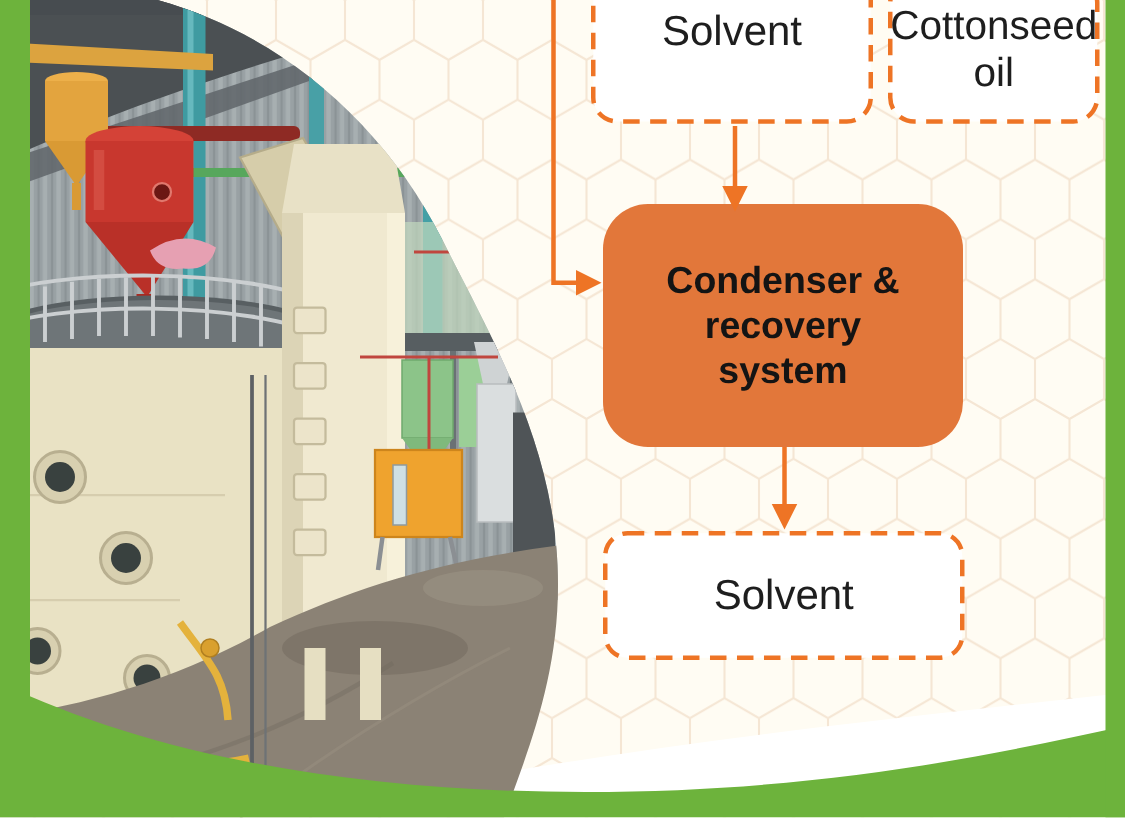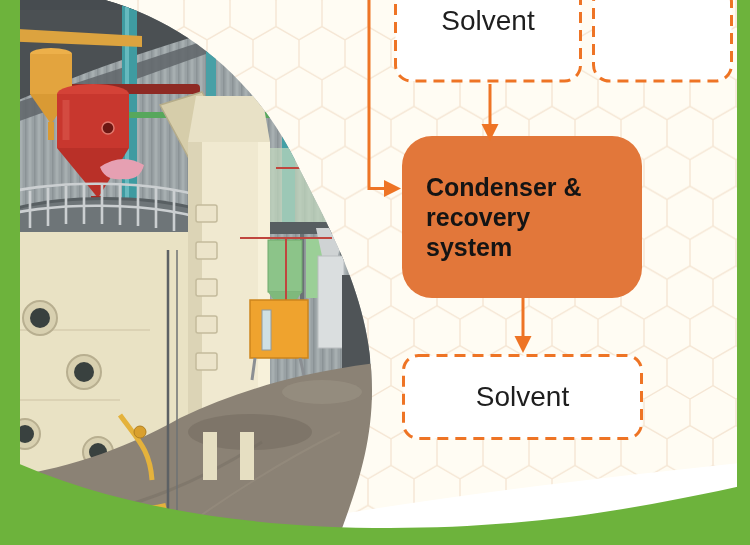--- a/index.html
+++ b/index.html
@@ -1,21 +1,21 @@
 <!DOCTYPE html>
 <html><head>
 <meta charset="utf-8">
 <style>
   html,body{margin:0;padding:0;background:#ffffff;}
   #stage{position:relative;width:750px;height:545px;overflow:hidden;
          font-family:"Liberation Sans","DejaVu Sans",sans-serif;}
   #stage svg{position:absolute;left:0;top:0;display:block;}
   .layer{position:absolute;left:0;top:0;width:750px;height:545px;pointer-events:none;}
   .flow-text{position:absolute;display:flex;align-items:center;justify-content:center;
-             color:#1e1e1e;}
+             text-align:center;color:#1e1e1e;}
   .t-solvent-top{left:393px;top:0px;width:190px;height:42px;font-size:28px;}
   .t-cottonseed{left:592px;top:2px;width:141px;font-size:27px;line-height:31px;display:block;text-align:center;}
   .t-condenser{left:402px;top:136px;width:240px;height:162px;font-size:25px;
                font-weight:700;line-height:30px;color:#141414;padding:0 24px;box-sizing:border-box;}
   .t-solvent-bottom{left:402px;top:354px;width:241px;height:86px;font-size:28px;}
 </style>
 </head>
 <body>
 
 <div id="stage">
@@ -163,20 +163,21 @@
   </svg>
 
   <svg class="layer" width="750" height="545" viewBox="0 0 750 545">
     <rect x="395.5" y="-42" width="185" height="123" rx="16" fill="#ffffff" stroke="#ee7425" stroke-width="3" stroke-dasharray="11 7"></rect>
     <rect x="593.5" y="-14" width="138" height="95" rx="16" fill="#ffffff" stroke="#ee7425" stroke-width="3" stroke-dasharray="11 7"></rect>
     <rect x="402" y="136" width="240" height="162" rx="30" fill="#e2773a"></rect>
     <rect x="403.5" y="355.5" width="238" height="83" rx="15" fill="#ffffff" stroke="#ee7425" stroke-width="3" stroke-dasharray="11 7"></rect>
   </svg>
 
   <div class="flow-text t-solvent-top">Solvent</div>
+  <div class="flow-text t-cottonseed">Cottonseed oil</div>
   <div class="flow-text t-condenser">Condenser &amp; recovery system</div>
   <div class="flow-text t-solvent-bottom">Solvent</div>
 
   <svg class="layer" width="750" height="545" viewBox="0 0 750 545">
     <g stroke="#ee7425" stroke-width="3" fill="none">
       <path d="M490,84 V127"></path>
       <path d="M369,0 V188.5 H385"></path>
       <path d="M523,298 V339"></path>
     </g>
     <g fill="#ee7425">

